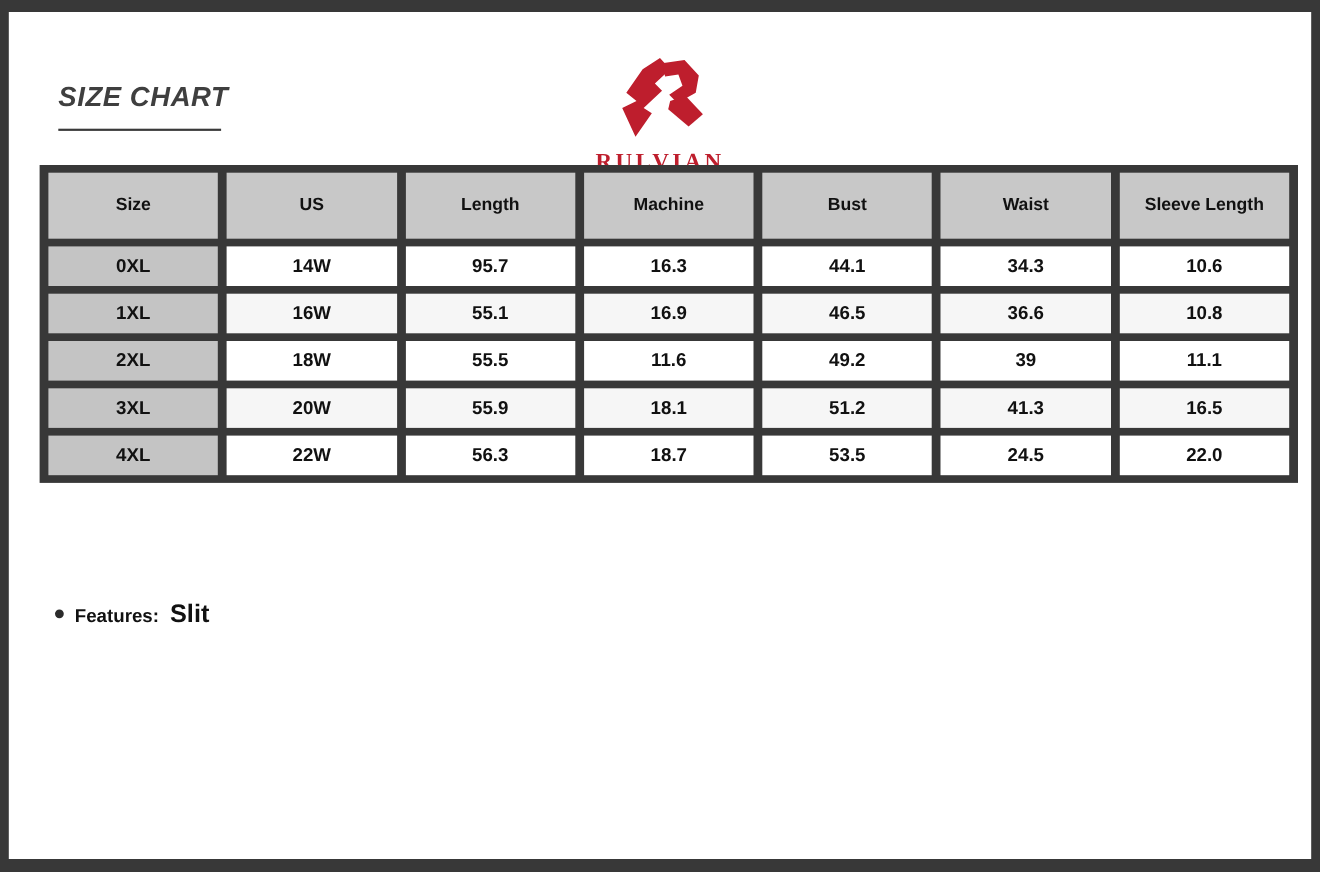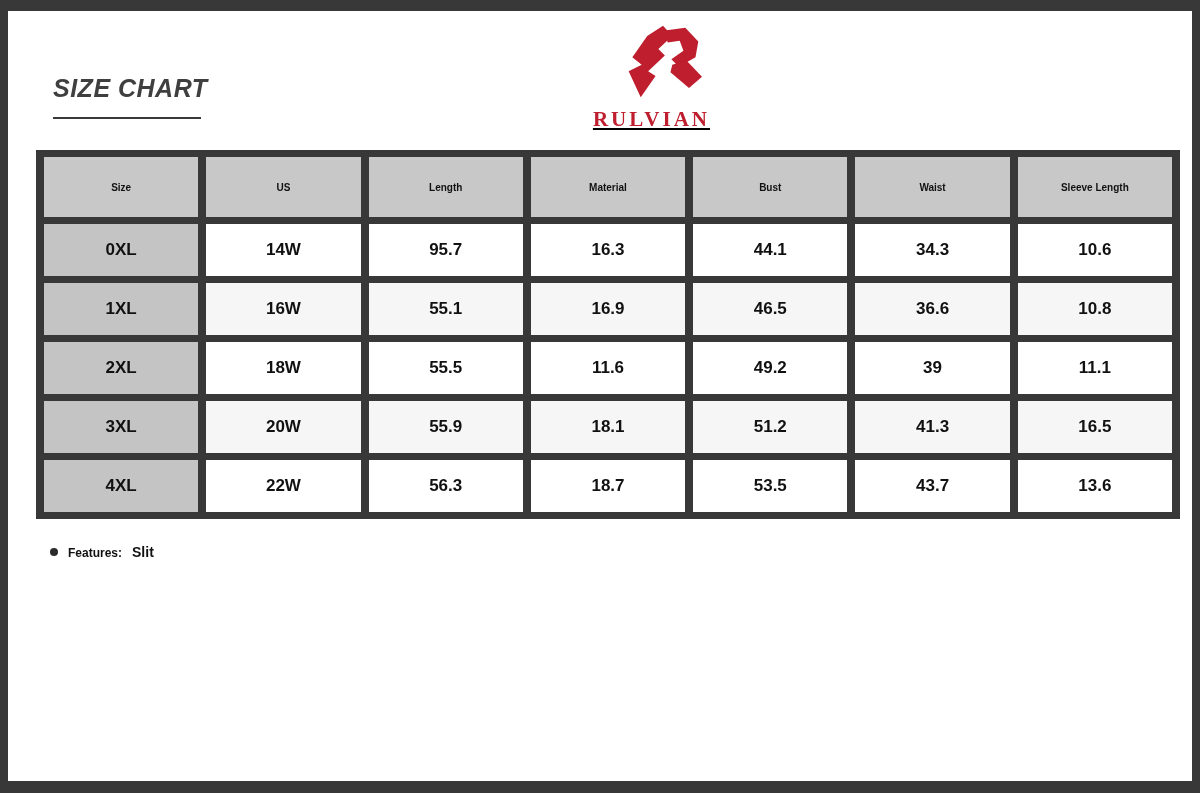--- a/index.html
+++ b/index.html
@@ -34,23 +34,23 @@
     width: 148px;
     height: 0;
     border-bottom: 2px solid #3a3a3a;
     margin-top: 14px;
   }
 
   
   .logo-block {
     position: absolute;
     left: 50%;
-    top: 12px;
+    top: 39px;
     transform: translateX(-50%);
-    text-align: right;
+    text-align: center;
     width: 220px;
     text-decoration: underline;
   }
   .logo-mark { display: inline-block; }
   .brand-name {
     margin-top: 2px;
     font-family: "Liberation Serif", serif;
     font-weight: bold;
     font-size: 21px;
     letter-spacing: 3px;
@@ -74,25 +74,25 @@
   table.size-chart th,
   table.size-chart td {
     text-align: center;
     vertical-align: middle;
     color: #111111;
     padding: 0 4px;
   }
   table.size-chart th {
     background: #c8c8c8;
     height: 60px;
-    font-size: 10px;
+    font-size: 16px;
     font-weight: bold;
   }
   table.size-chart td {
-    height: 52px;
+    height: 36px;
     font-size: 17px;
     font-weight: bold;
     background: #ffffff;
   }
   table.size-chart td.size-cell { background: #c4c4c4; }
   table.size-chart tr.alt td { background: #f6f6f6; }
   table.size-chart tr.alt td.size-cell { background: #c4c4c4; }
 
   
   .details-list {
@@ -109,27 +109,27 @@
   .bullet-dot {
     width: 8px;
     height: 8px;
     border-radius: 50%;
     background: #2b2b2b;
     align-self: center;
     margin-right: 10px;
     flex: 0 0 auto;
   }
   .detail-label {
-    font-size: 12px;
+    font-size: 17px;
     font-weight: bold;
     color: #111111;
     margin-right: 10px;
   }
   .detail-value {
-    font-size: 14px;
+    font-size: 23px;
     font-weight: bold;
     color: #111111;
   }
 </style>
 </head>
 <body>
 
 <div class="page">
 
   <div class="title-block">
@@ -148,21 +148,21 @@
     <div class="brand-name">RULVIAN</div>
   </div>
 
   <div class="table-wrap">
     <table class="size-chart">
       <thead>
         <tr>
           <th>Size</th>
           <th>US</th>
           <th>Length</th>
-          <th>Material</th>
+          <th>Machine</th>
           <th>Bust</th>
           <th>Waist</th>
           <th>Sleeve Length</th>
         </tr>
       </thead>
       <tbody>
         <tr>
           <td class="size-cell">0XL</td>
           <td>14W</td>
           <td>95.7</td>
@@ -197,22 +197,22 @@
           <td>51.2</td>
           <td>41.3</td>
           <td>16.5</td>
         </tr>
         <tr>
           <td class="size-cell">4XL</td>
           <td>22W</td>
           <td>56.3</td>
           <td>18.7</td>
           <td>53.5</td>
-          <td>43.7</td>
-          <td>13.6</td>
+          <td>24.5</td>
+          <td>22.0</td>
         </tr>
       </tbody>
     </table>
   </div>
 
   <div class="details-list">
     <div class="detail-item">
       <span class="bullet-dot"></span>
       <span class="detail-label">Features:</span>
       <span class="detail-value">Slit</span>

